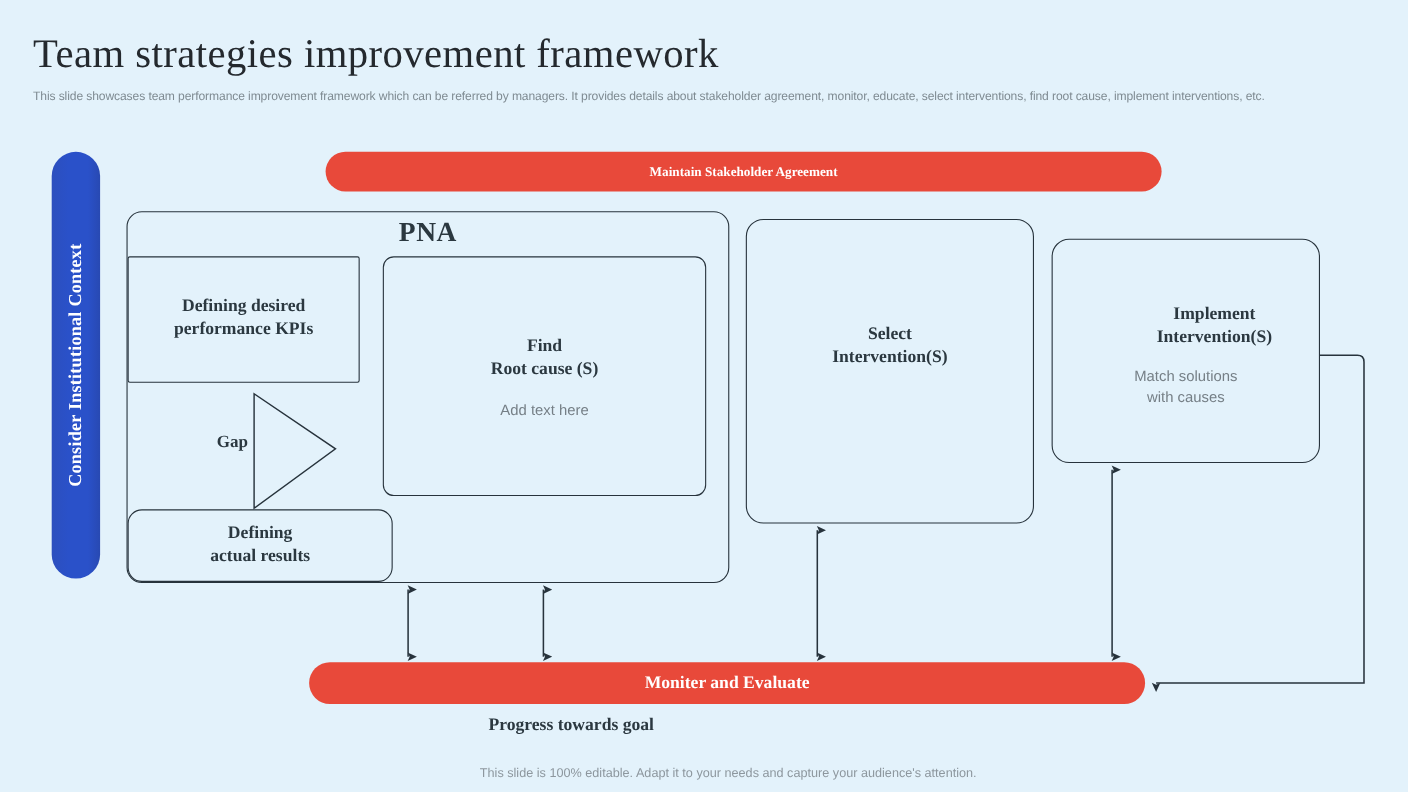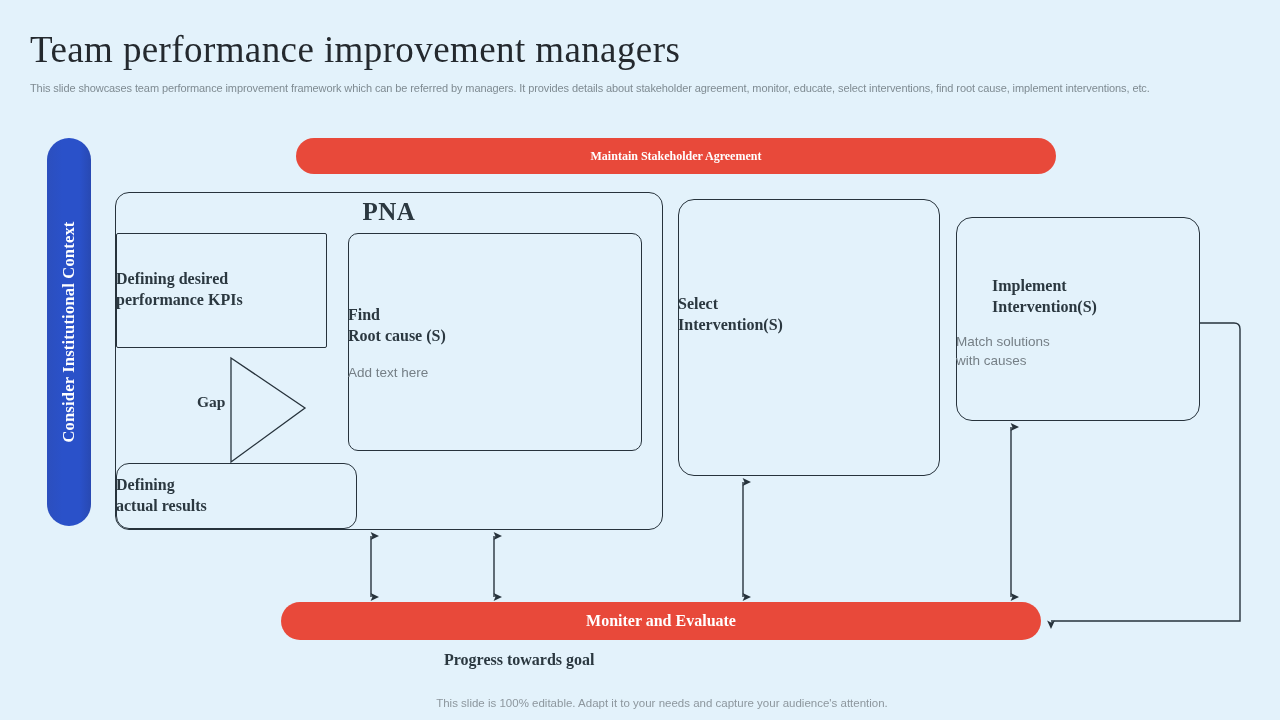--- a/index.html
+++ b/index.html
@@ -156,21 +156,21 @@
   #implement-box {
     left: 956px;
     top: 217px;
     width: 244px;
     height: 204px;
     border-radius: 16px;
   }
 
   .box-text {
     position: absolute;
-    text-align: left;
+    text-align: center;
     pointer-events: none;
   }
   .title-line {
     font-family: "Liberation Serif", serif;
     font-weight: bold;
     color: #2b3840;
     font-size: 16px;
     line-height: 1.33;
   }
   .sub-line {
@@ -229,21 +229,21 @@
     width: 1280px;
     height: 720px;
     pointer-events: none;
   }
 </style>
 </head>
 <body>
 
 <div id="slide">
 
-  <div id="page-title">Team performance improvement managers</div>
+  <div id="page-title">Team strategies improvement framework</div>
   <div id="page-subtitle">This slide showcases team performance improvement framework which can be referred by managers. It provides details about stakeholder agreement, monitor, educate, select interventions, find root cause, implement  interventions, etc.</div>
 
   <div id="context-pill">
     <span class="pill-label">Consider Institutional Context</span>
   </div>
 
   <div id="banner-stakeholder" class="red-banner">
     <span>Maintain Stakeholder Agreement</span>
   </div>
 

